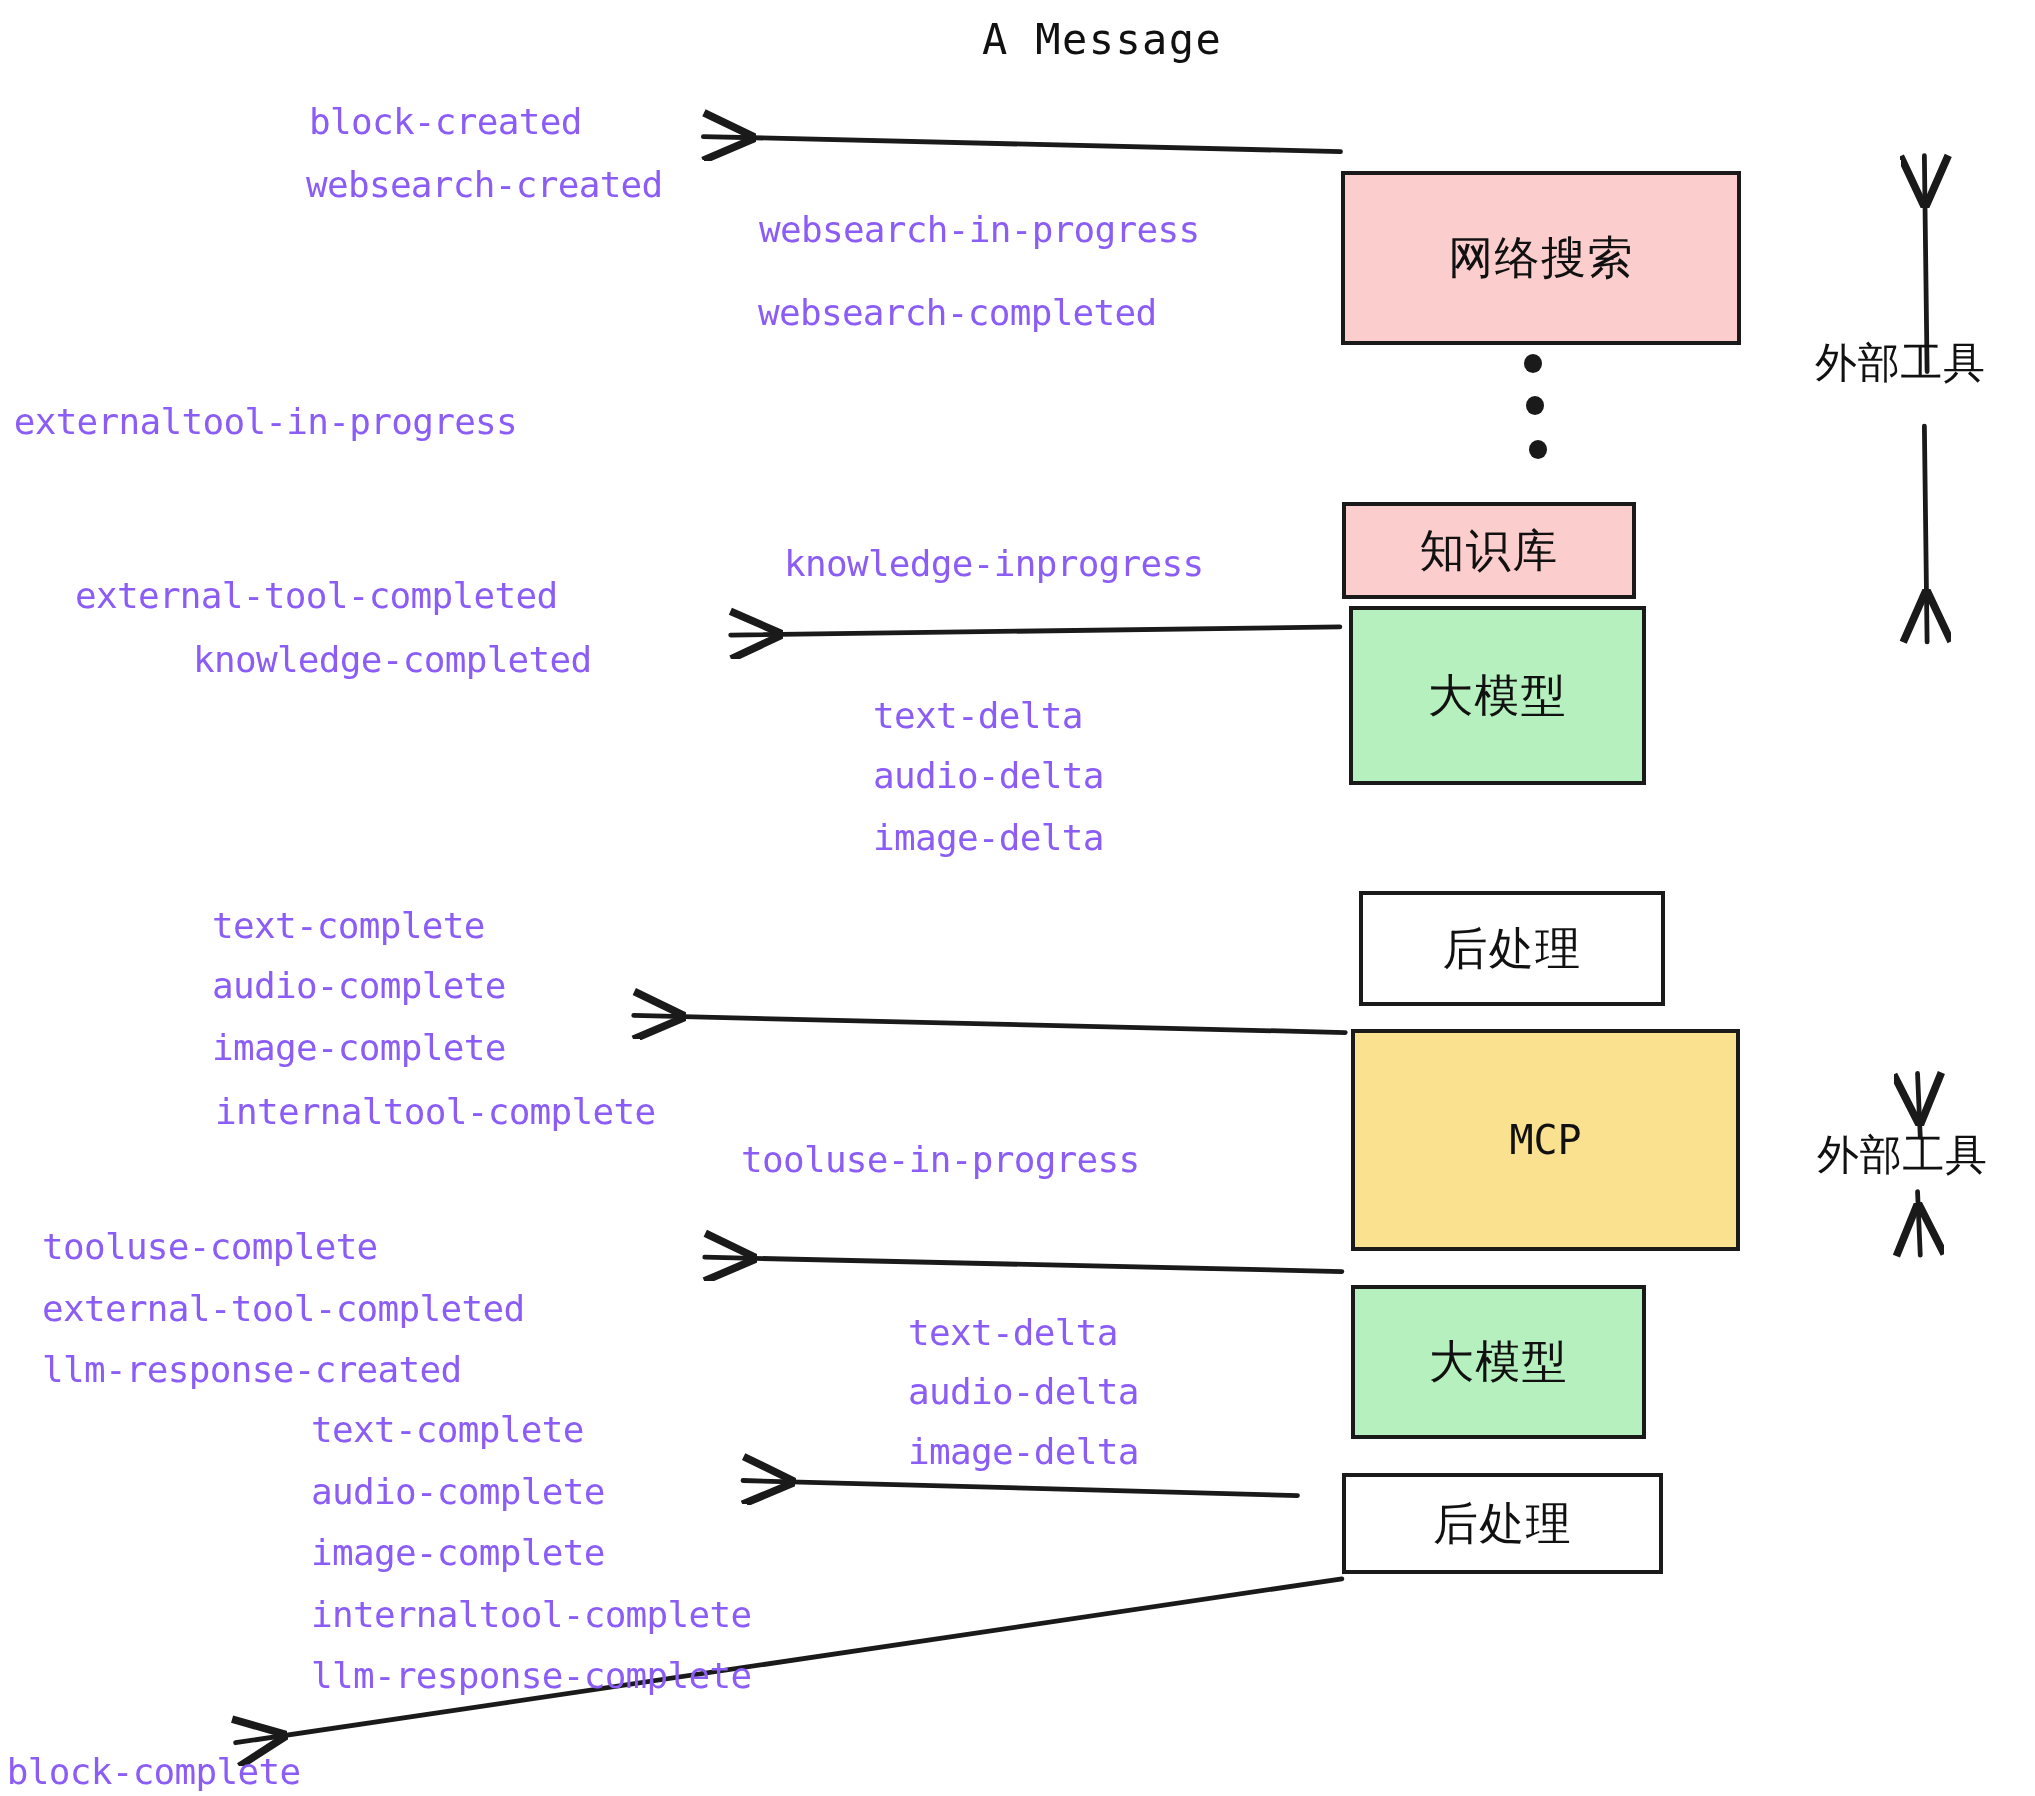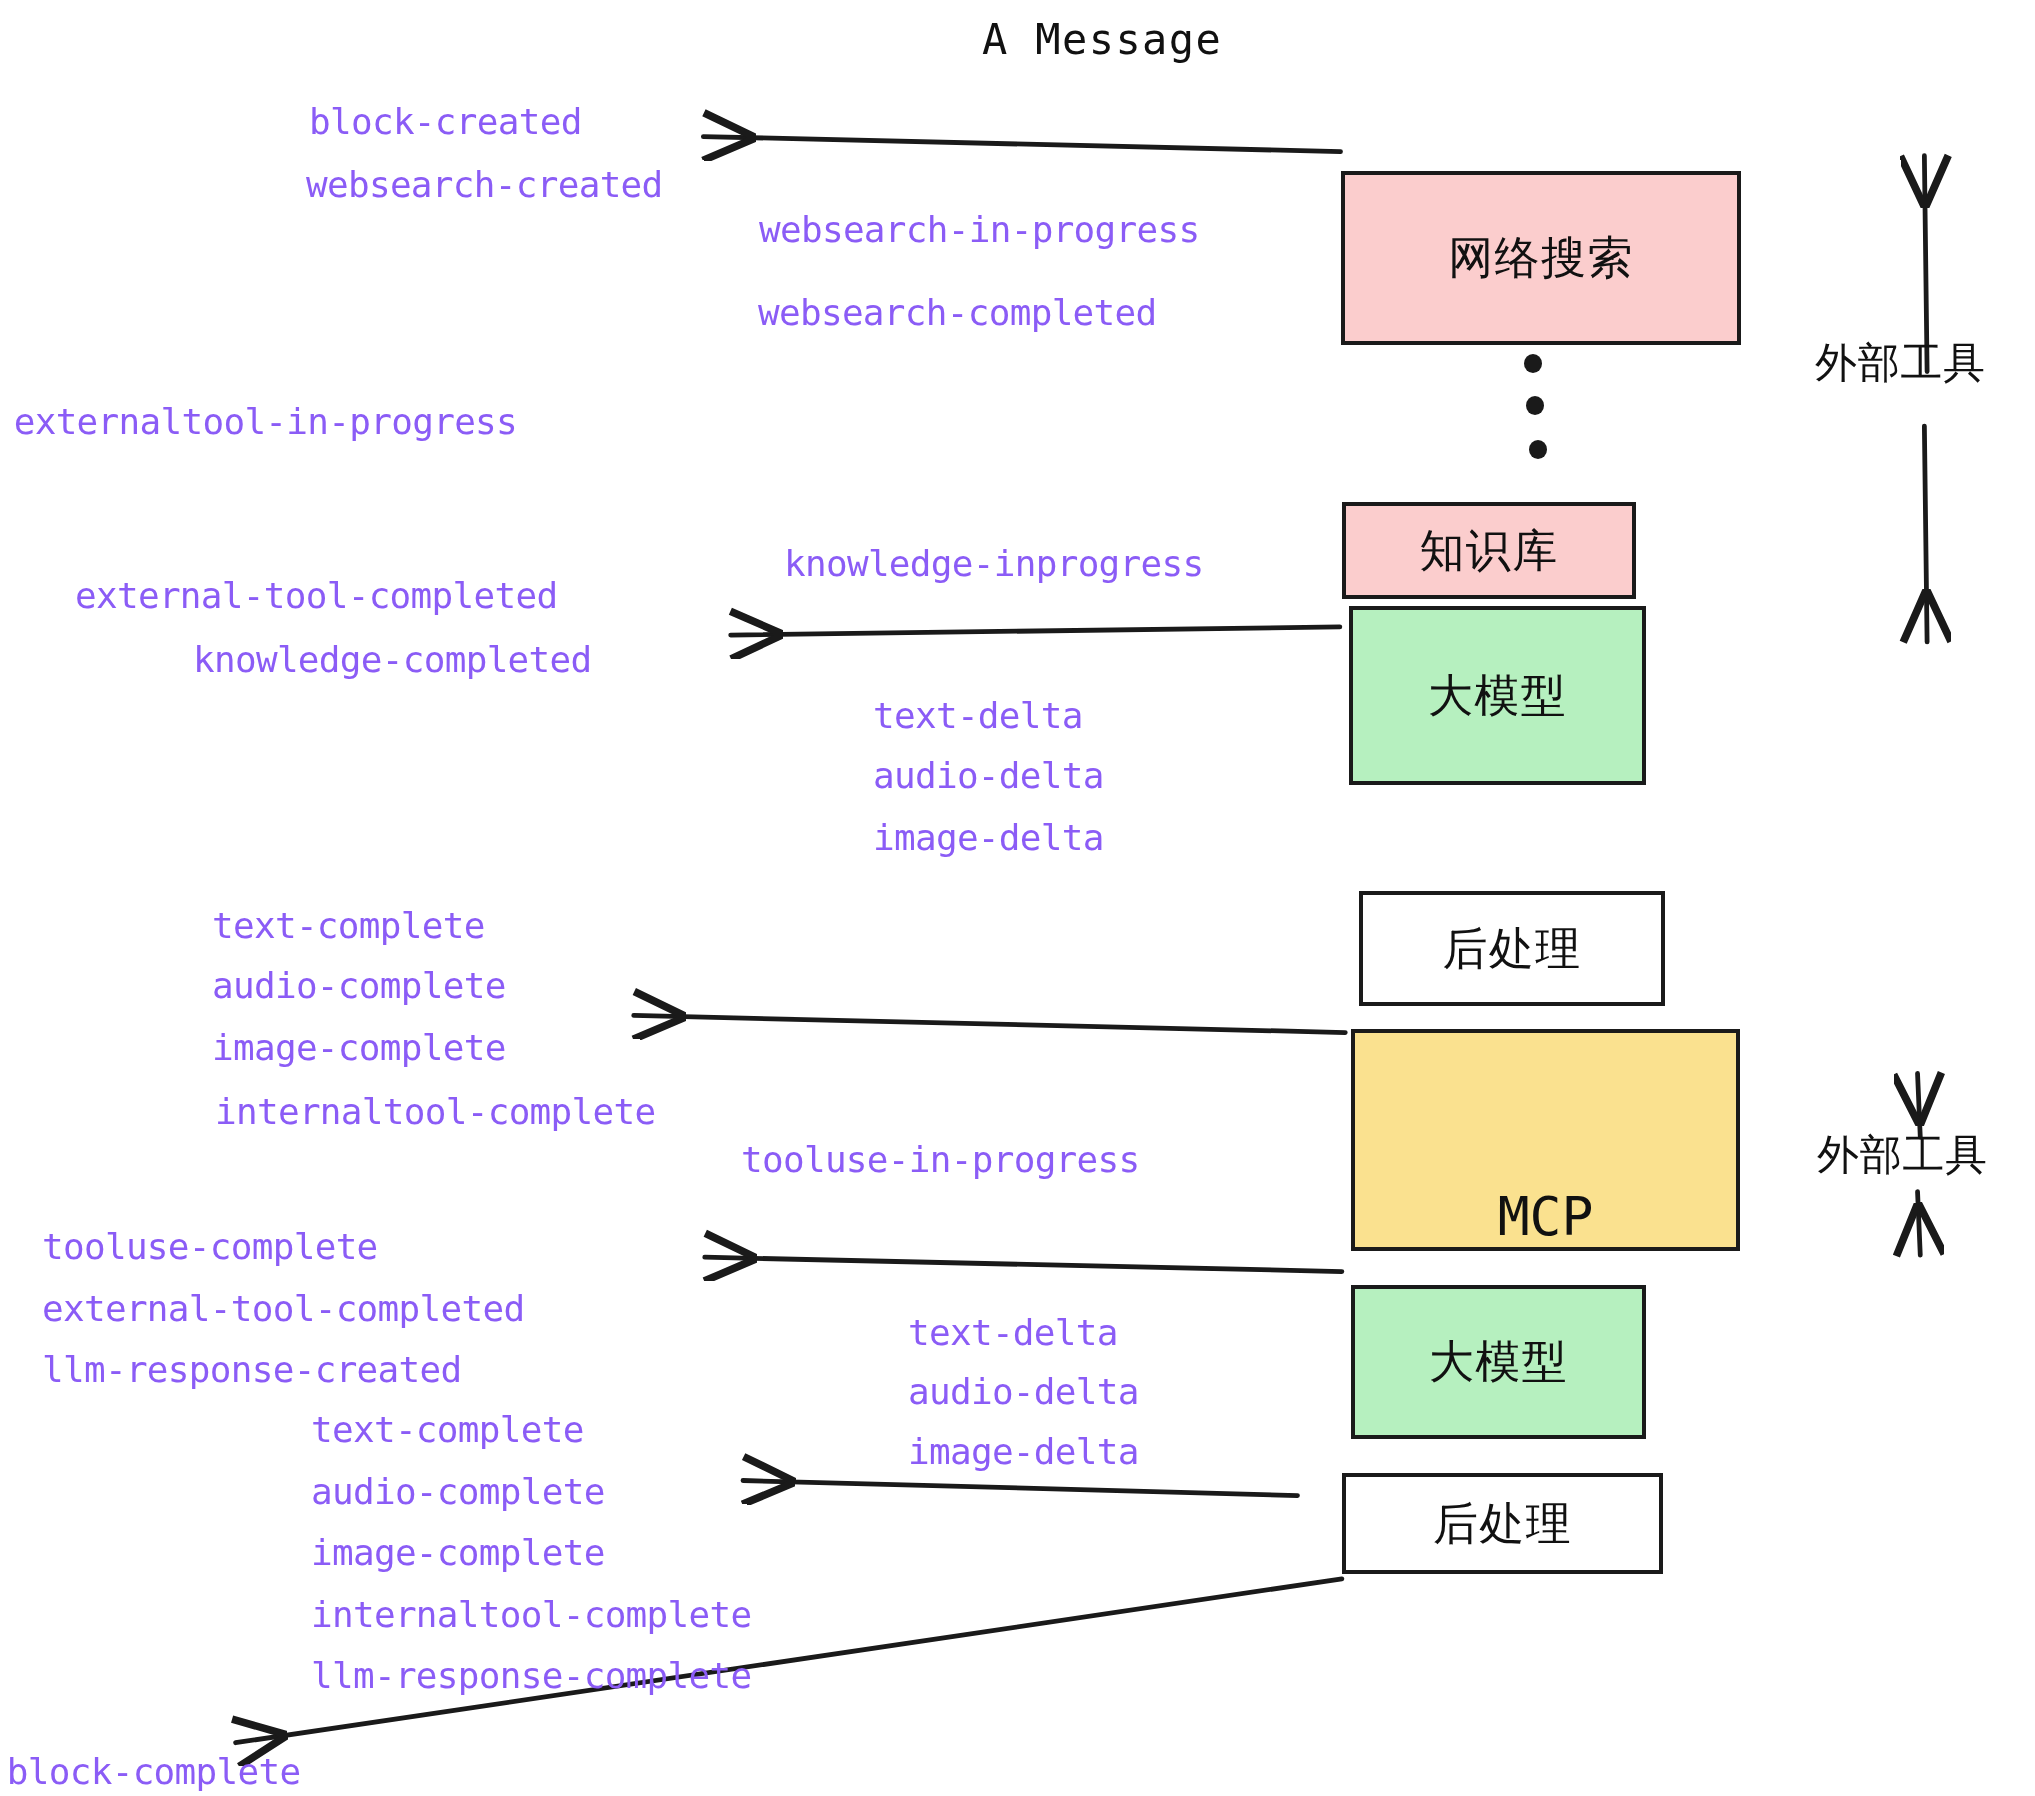--- a/index.html
+++ b/index.html
@@ -34,23 +34,22 @@
     display:flex;
     align-items:center;
     justify-content:center;
     color:#111111;
     font-family:"DejaVu Sans","Liberation Sans",sans-serif;
     font-size:45px;
     letter-spacing:1.4px;
   }
   .box.mcp{
     font-family:"DejaVu Sans Mono","Liberation Mono",monospace;
-    font-size:53px;
+    font-size:40px;
     letter-spacing:0;
-    align-items:flex-end;
   }
   .sidelabel{
     position:absolute;
     font-family:"DejaVu Sans","Liberation Sans",sans-serif;
     font-size:42px;
     color:#111111;
     white-space:nowrap;
     letter-spacing:0.7px;
   }
   .dot{

